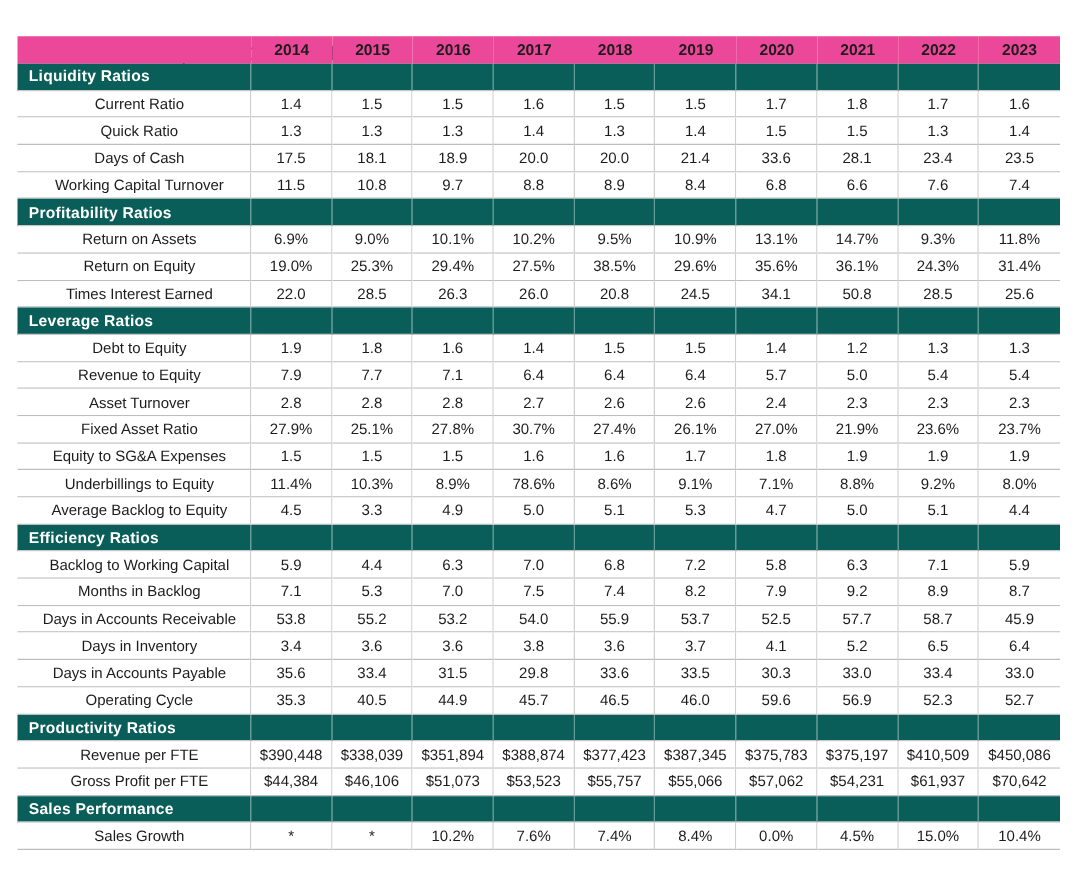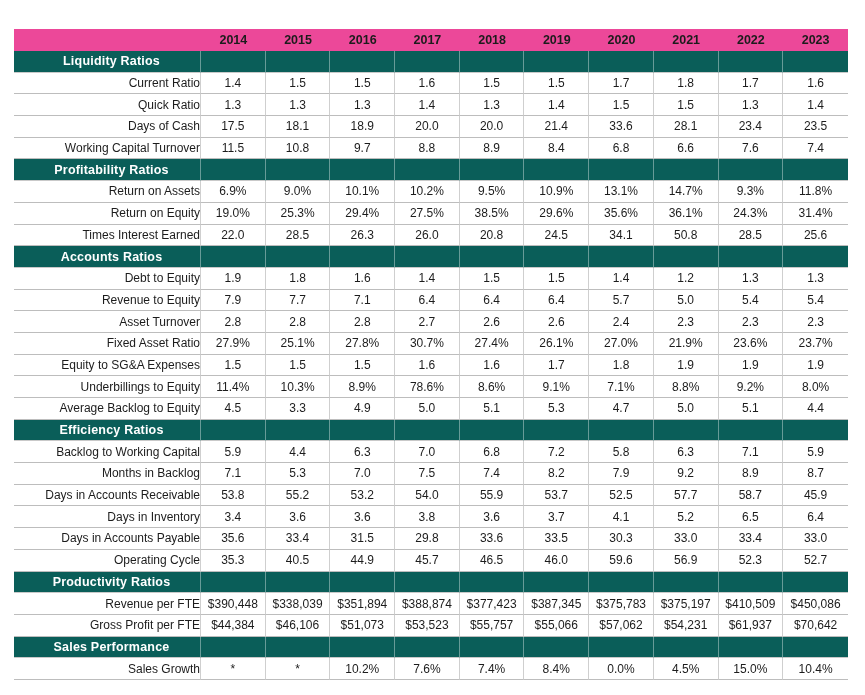--- a/index.html
+++ b/index.html
@@ -61,42 +61,42 @@
     background: #0a5e59;
     border-bottom: 1px solid #c9c9c9;
     border-right: 1px solid rgba(255,255,255,0.38);
     vertical-align: middle;
   }
   tr.section td:last-child { border-right: none; }
   tr.section td.sec-label {
     color: #ffffff;
     font-size: 12.5px;
     font-weight: bold;
-    text-align: center;
+    text-align: left;
     padding-left: 9px;
     letter-spacing: 0.2px;
     white-space: nowrap;
   }
 
   
   tr.data td {
     height: 20.7px;
     padding: 0;
     font-size: 12px;
     text-align: center;
     vertical-align: middle;
     background: #ffffff;
     border-bottom: 1px solid #bdbdbd;
     border-right: 1px solid #cfcfcf;
     color: #1c1c1c;
     white-space: nowrap;
   }
   tr.data td:last-child { border-right: none; }
   tr.data td.row-label {
-    text-align: right;
+    text-align: center;
     padding-left: 9px;
   }
 </style>
 </head>
 <body>
 
 <div class="page">
   <div class="exhibit-title">Exhibit 1: All Companies 10-Year Trend</div>
 
   <table class="trend">
@@ -238,21 +238,21 @@
           <td>26.3</td>
           <td>26.0</td>
           <td>20.8</td>
           <td>24.5</td>
           <td>34.1</td>
           <td>50.8</td>
           <td>28.5</td>
           <td>25.6</td>
         </tr>
         <tr class="section">
-          <td class="sec-label">Accounts Ratios</td>
+          <td class="sec-label">Leverage Ratios</td>
           <td></td>
           <td></td>
           <td></td>
           <td></td>
           <td></td>
           <td></td>
           <td></td>
           <td></td>
           <td></td>
           <td></td>

